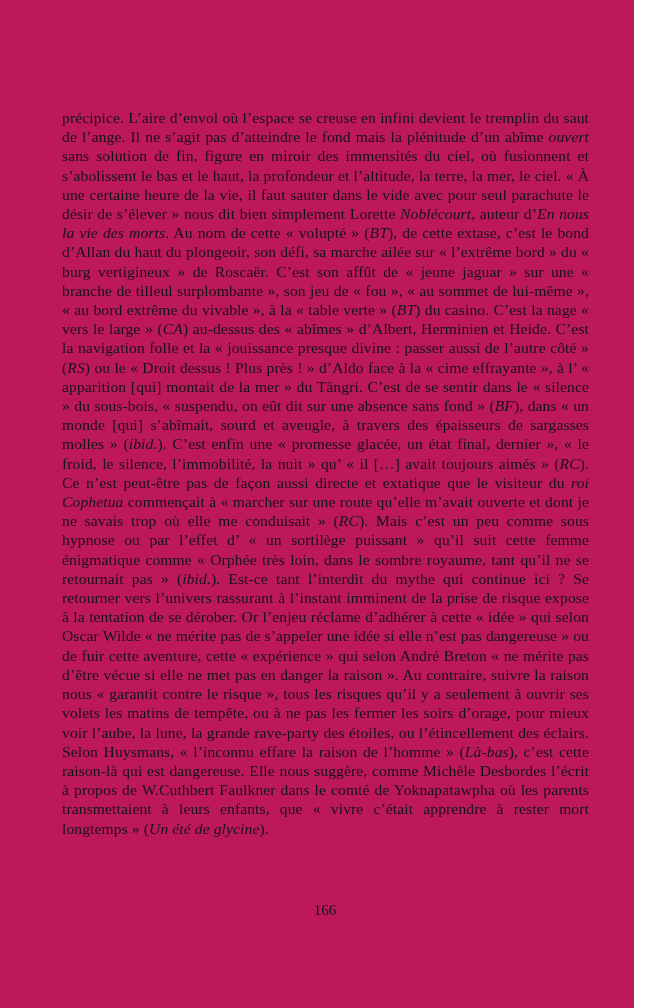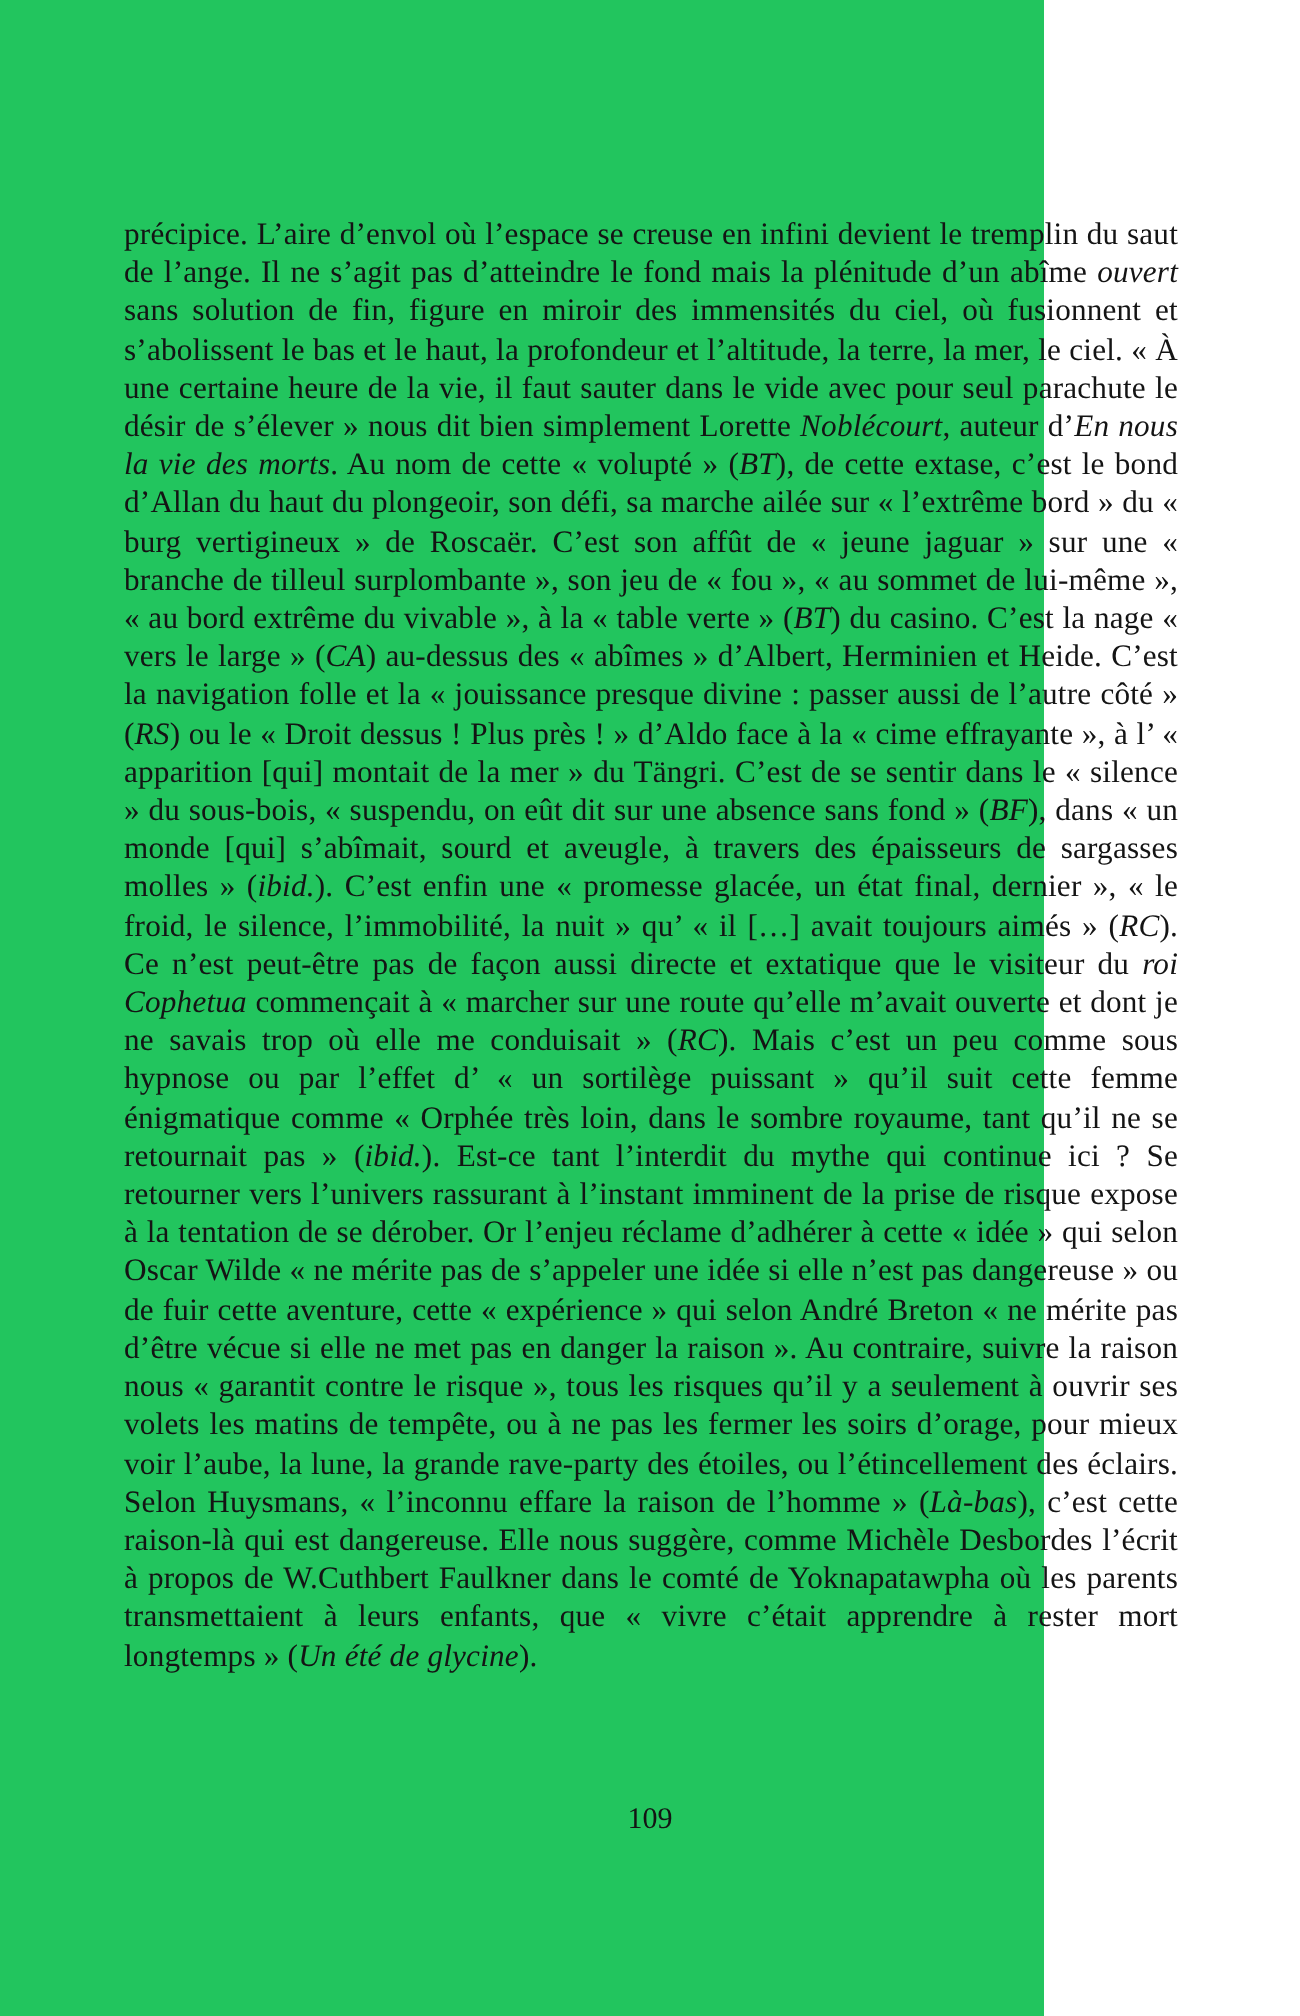--- a/index.html
+++ b/index.html
@@ -12,23 +12,23 @@
     height: 1008px;
     position: relative;
     font-family: "Liberation Serif", serif;
     color: #141414;
     overflow: hidden;
   }
   .page {
     position: absolute;
     left: 0;
     top: 0;
-    width: 522px;
+    width: 634px;
     height: 1008px;
-    background: #22c55e;
+    background: #be185d;
   }
   .body-text {
     position: absolute;
     left: 62px;
     top: 108px;
     width: 527px;
     font-size: 15.6px;
     line-height: 19.2px;
     text-align: justify;
     letter-spacing: 0.1px;
@@ -44,14 +44,14 @@
     text-align: center;
     font-size: 15px;
     line-height: 19px;
   }
 </style>
 </head>
 <body>
 
 <div class="page">
   <div class="body-text"><span>précipice. L’aire d’envol où l’espace se creuse en infini devient le tremplin du saut de l’ange. Il ne s’agit pas d’atteindre le fond mais la plénitude d’un abîme </span><em>ouvert</em><span> sans solution de fin, figure en miroir des immensités du ciel, où fusionnent et s’abolissent le bas et le haut, la profondeur et l’altitude, la terre, la mer, le ciel. « À une certaine heure de la vie, il faut sauter dans le vide avec pour seul parachute le désir de s’élever » nous dit bien simplement Lorette </span><em>Noblécourt</em><span>, auteur d’</span><em>En nous la vie des morts</em><span>. Au nom de cette « volupté » (</span><em>BT</em><span>), de cette extase, c’est le bond d’Allan du haut du plongeoir, son défi, sa marche ailée sur « l’extrême bord » du « burg vertigineux » de Roscaër. C’est son affût de « jeune jaguar » sur une « branche de tilleul surplombante », son jeu de « fou », « au sommet de lui-même », « au bord extrême du vivable », à la « table verte » (</span><em>BT</em><span>) du casino. C’est la nage « vers le large » (</span><em>CA</em><span>) au-dessus des « abîmes » d’Albert, Herminien et Heide. C’est la navigation folle et la « jouissance presque divine : passer aussi de l’autre côté » (</span><em>RS</em><span>) ou le « Droit dessus ! Plus près ! » d’Aldo face à la « cime effrayante », à l’ « apparition [qui] montait de la mer » du Tängri. C’est de se sentir dans le « silence » du sous-bois, « suspendu, on eût dit sur une absence sans fond » (</span><em>BF</em><span>), dans « un monde [qui] s’abîmait, sourd et aveugle, à travers des épaisseurs de sargasses molles » (</span><em>ibid.</em><span>). C’est enfin une « promesse glacée, un état final, dernier », « le froid, le silence, l’immobilité, la nuit » qu’ « il […] avait toujours aimés » (</span><em>RC</em><span>). Ce n’est peut-être pas de façon aussi directe et extatique que le visiteur du </span><em>roi Cophetua</em><span> commençait à « marcher sur une route qu’elle m’avait ouverte et dont je ne savais trop où elle me conduisait » (</span><em>RC</em><span>). Mais c’est un peu comme sous hypnose ou par l’effet d’ « un sortilège puissant » qu’il suit cette femme énigmatique comme « Orphée très loin, dans le sombre royaume, tant qu’il ne se retournait pas » (</span><em>ibid.</em><span>). Est-ce tant l’interdit du mythe qui continue ici ? Se retourner vers l’univers rassurant à l’instant imminent de la prise de risque expose à la tentation de se dérober. Or l’enjeu réclame d’adhérer à cette « idée » qui selon Oscar Wilde « ne mérite pas de s’appeler une idée si elle n’est pas dangereuse » ou de fuir cette aventure, cette « expérience » qui selon André Breton « ne mérite pas d’être vécue si elle ne met pas en danger la raison ». Au contraire, suivre la raison nous « garantit contre le risque », tous les risques qu’il y a seulement à ouvrir ses volets les matins de tempête, ou à ne pas les fermer les soirs d’orage, pour mieux voir l’aube, la lune, la grande rave-party des étoiles, ou l’étincellement des éclairs. Selon Huysmans, « l’inconnu effare la raison de l’homme » (</span><em>Là-bas</em><span>), c’est cette raison-là qui est dangereuse. Elle nous suggère, comme Michèle Desbordes l’écrit à propos de W.Cuthbert Faulkner dans le comté de Yoknapatawpha où les parents transmettaient à leurs enfants, que « vivre c’était apprendre à rester mort longtemps » (</span><em>Un été de glycine</em><span>).</span></div>
-  <div class="page-number">109</div>
+  <div class="page-number">166</div>
 </div>
 
 </body></html>

